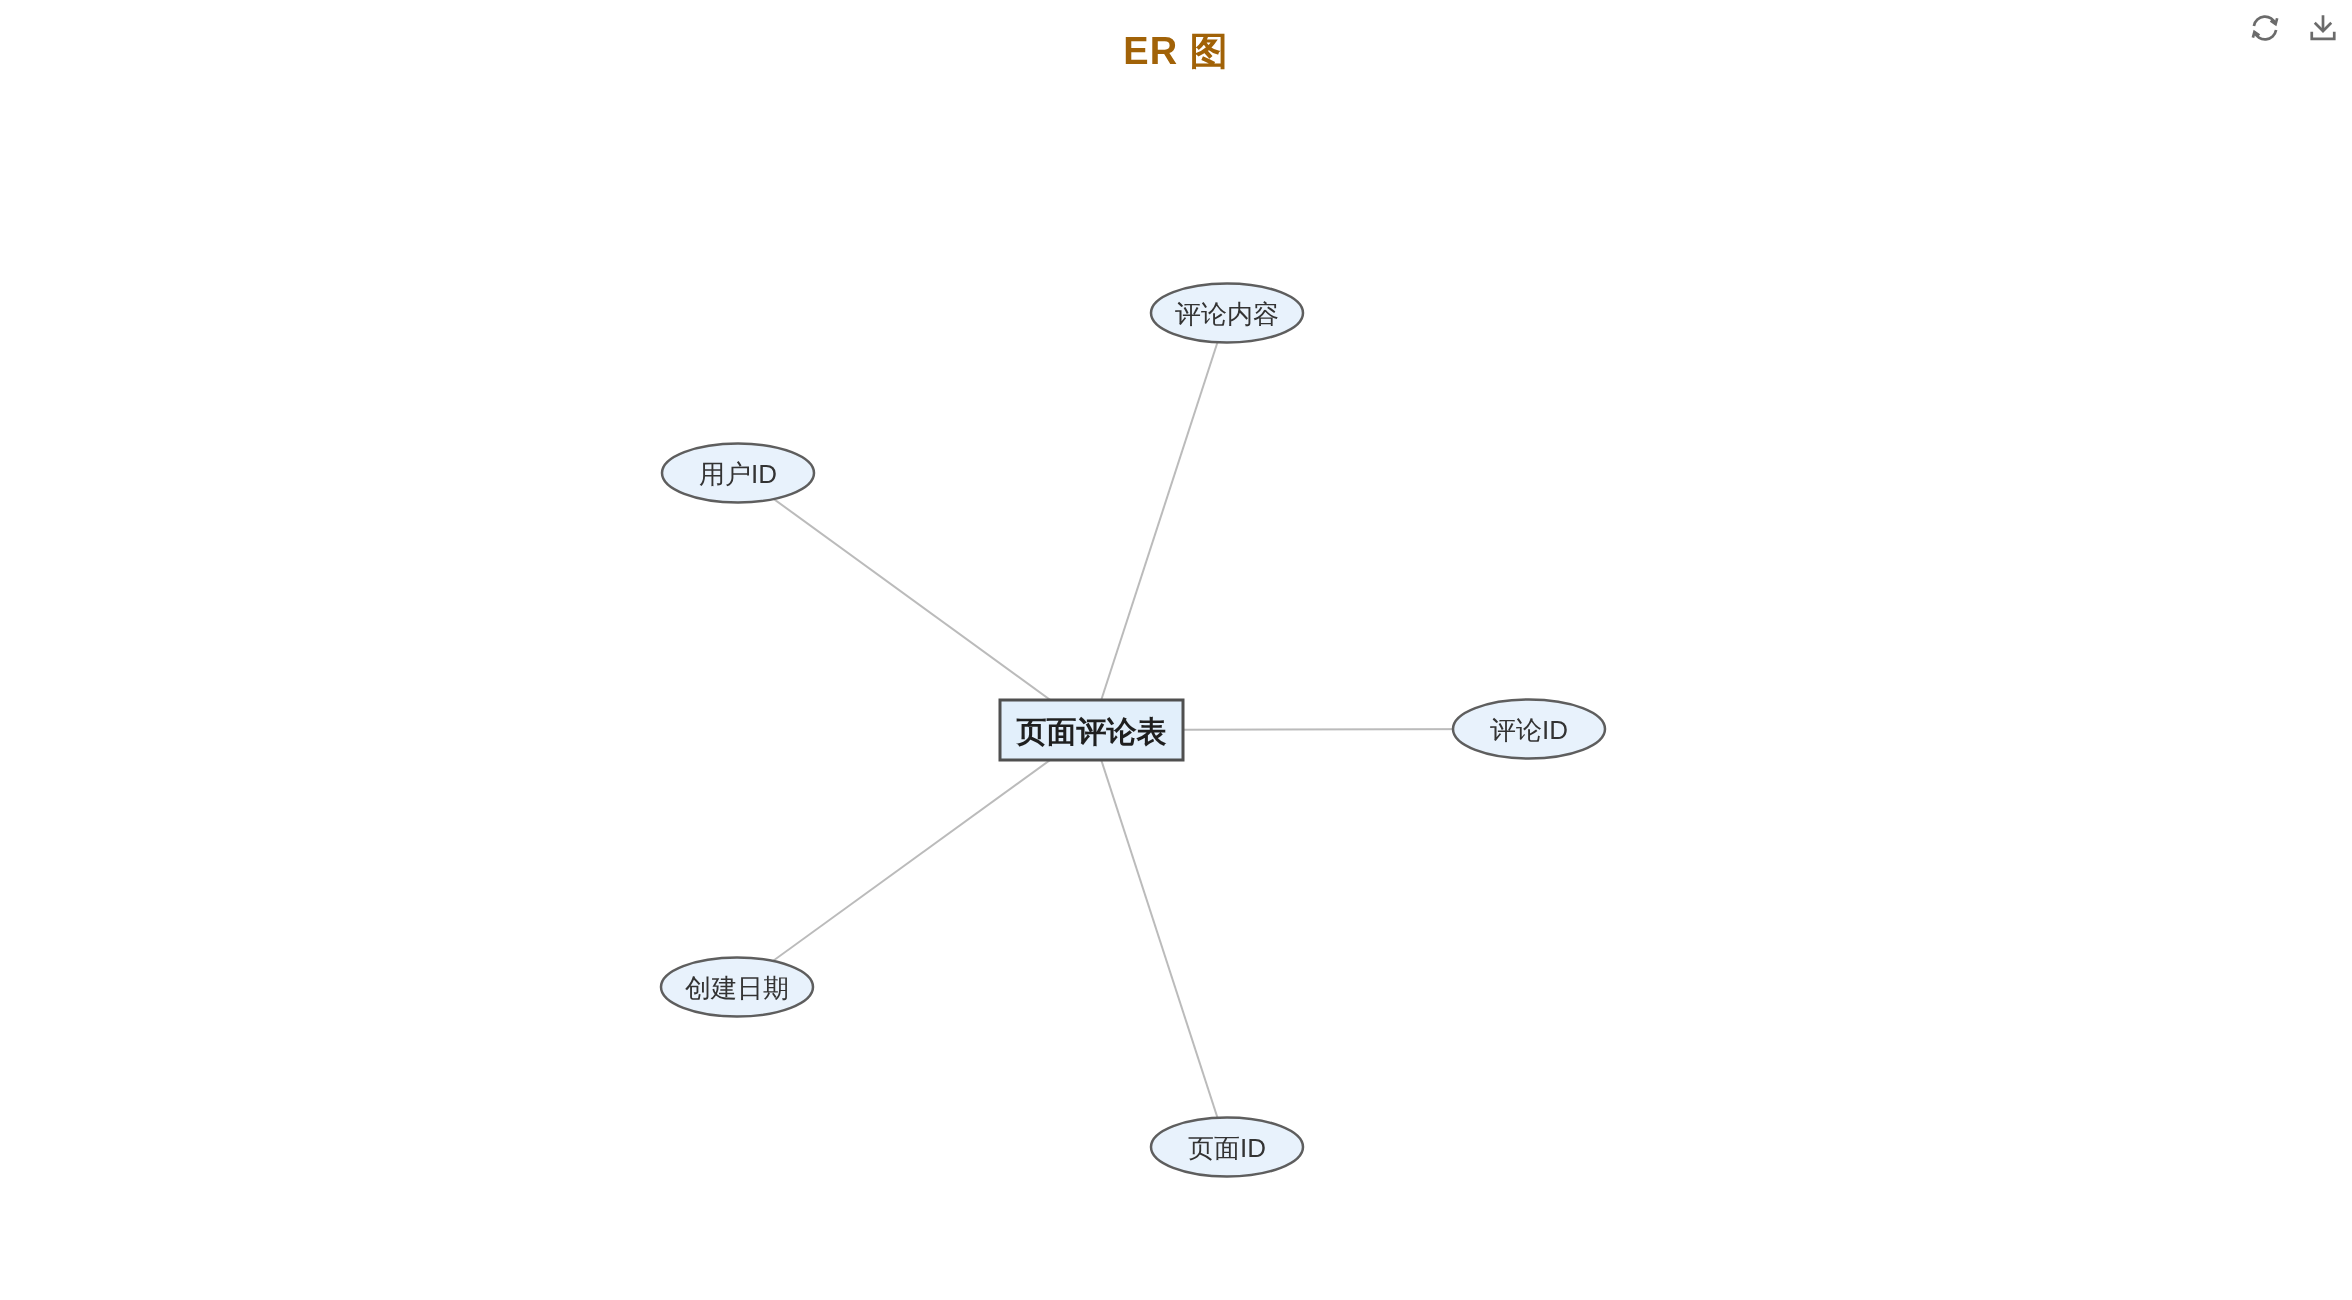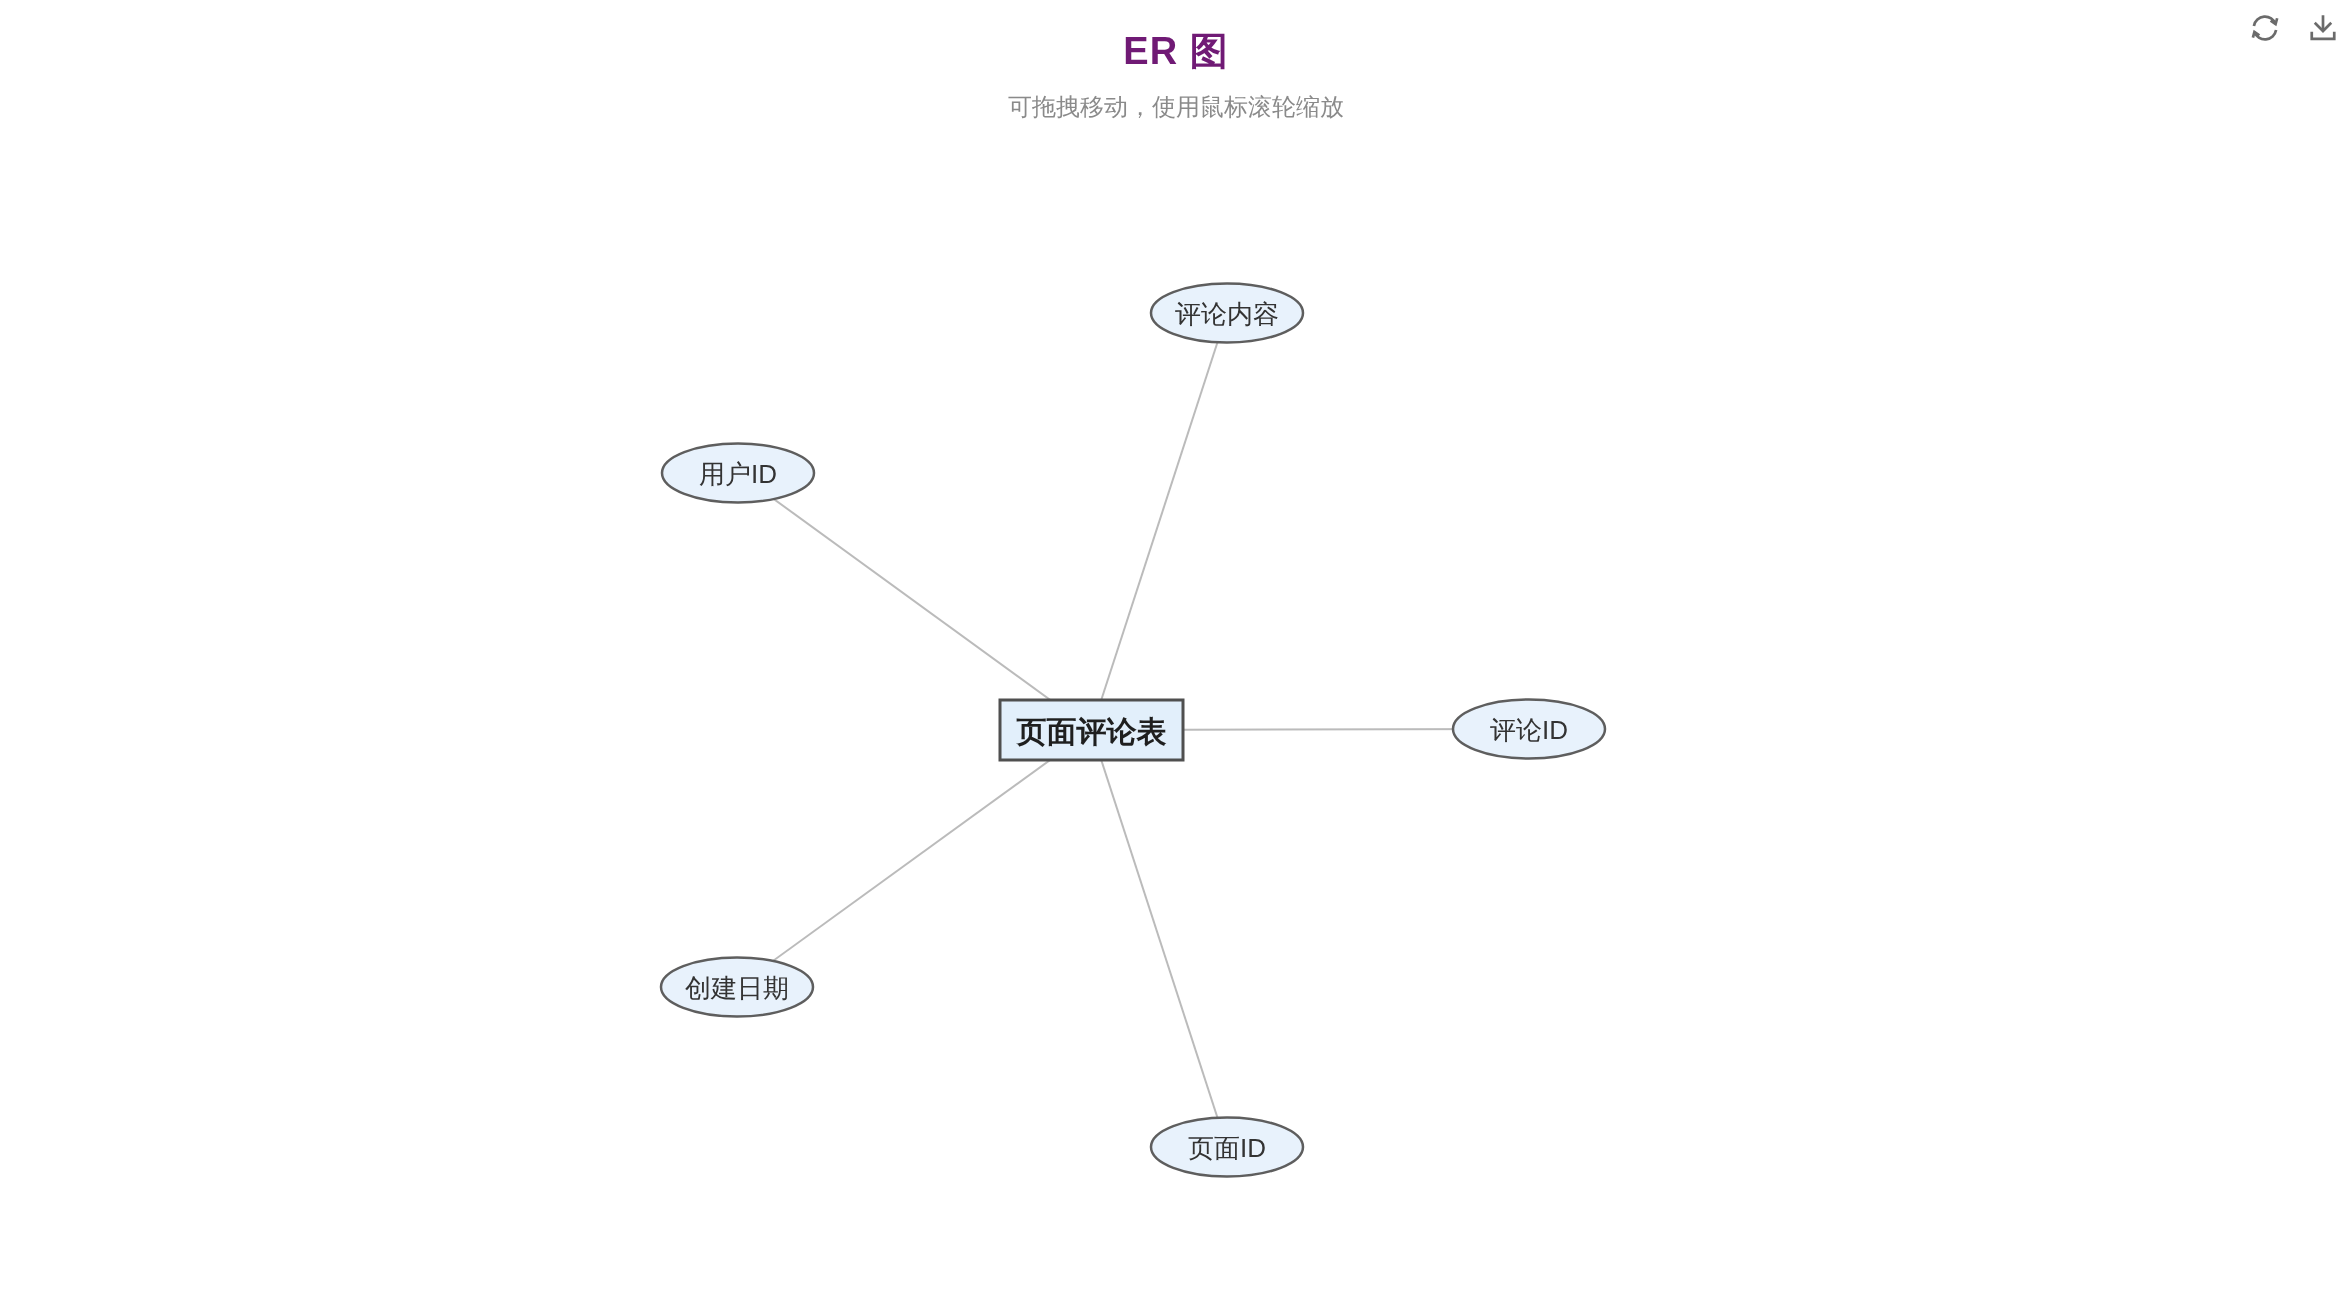--- a/index.html
+++ b/index.html
@@ -13,21 +13,21 @@
   .header {
     position: absolute;
     top: 26px; left: 0; width: 100%;
     text-align: center;
     pointer-events: none;
   }
   .header h1 {
     margin: 0;
     font-size: 38px;
     font-weight: 700;
-    color: #701a75;
+    color: #a16207;
     letter-spacing: 1px;
   }
   .header p {
     margin: 14px 0 0 0;
     font-size: 24px;
     color: #8a8a8a;
   }
   .toolbar {
     position: absolute;
     top: 10px; right: 11px;
@@ -75,21 +75,20 @@
     text-anchor: middle;
     dominant-baseline: central;
   }
   .node { cursor: move; }
 </style>
 </head>
 <body>
 
 <div class="header">
   <h1>ER 图</h1>
-  <p>可拖拽移动，使用鼠标滚轮缩放</p>
 </div>
 
 <div class="toolbar">
   <button class="icon-btn">
     <svg width="36" height="36" viewBox="0 0 24 24" fill="none" stroke="#6b6b6b" stroke-width="1.8" stroke-linecap="butt" stroke-linejoin="miter">
       <path d="M4.6 10.6 A7.5 7.5 0 0 1 19.05 9.43"></path>
       <path d="M15.75 7.13 L19.05 9.43 L20.1 5.5"></path>
       <path d="M19.4 13.4 A7.5 7.5 0 0 1 4.95 14.57"></path>
       <path d="M8.25 16.87 L4.95 14.57 L3.95 18.47"></path>
     </svg>

